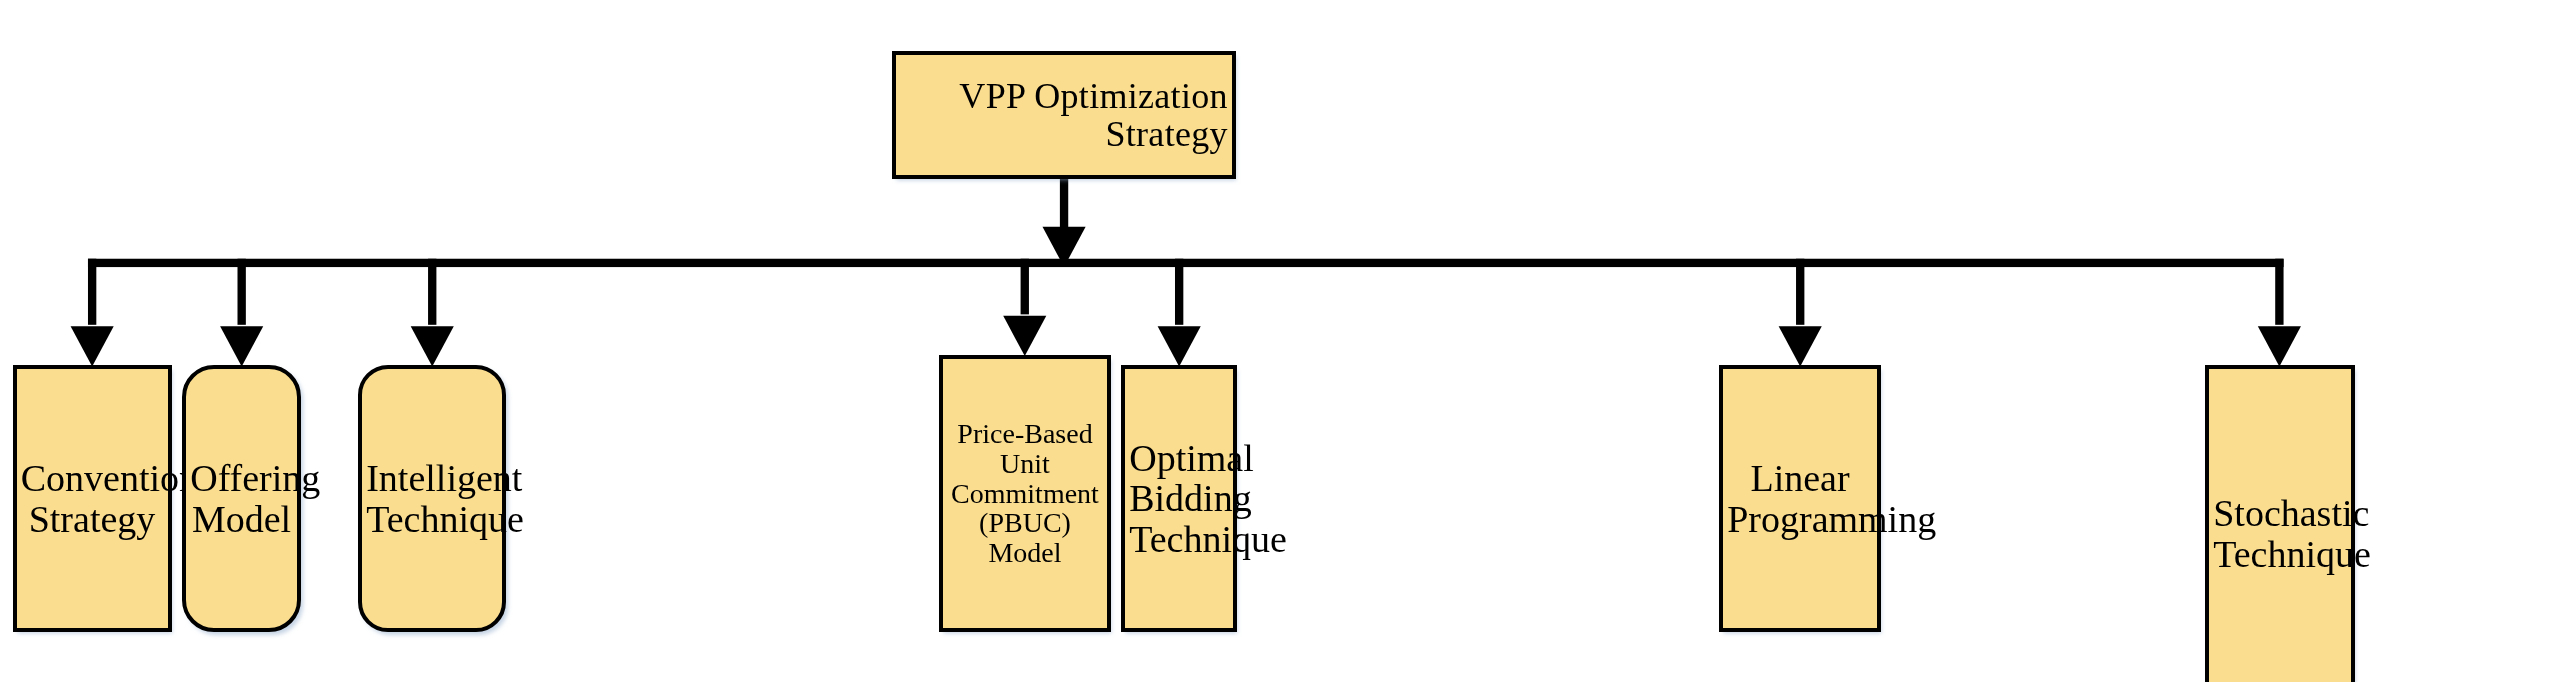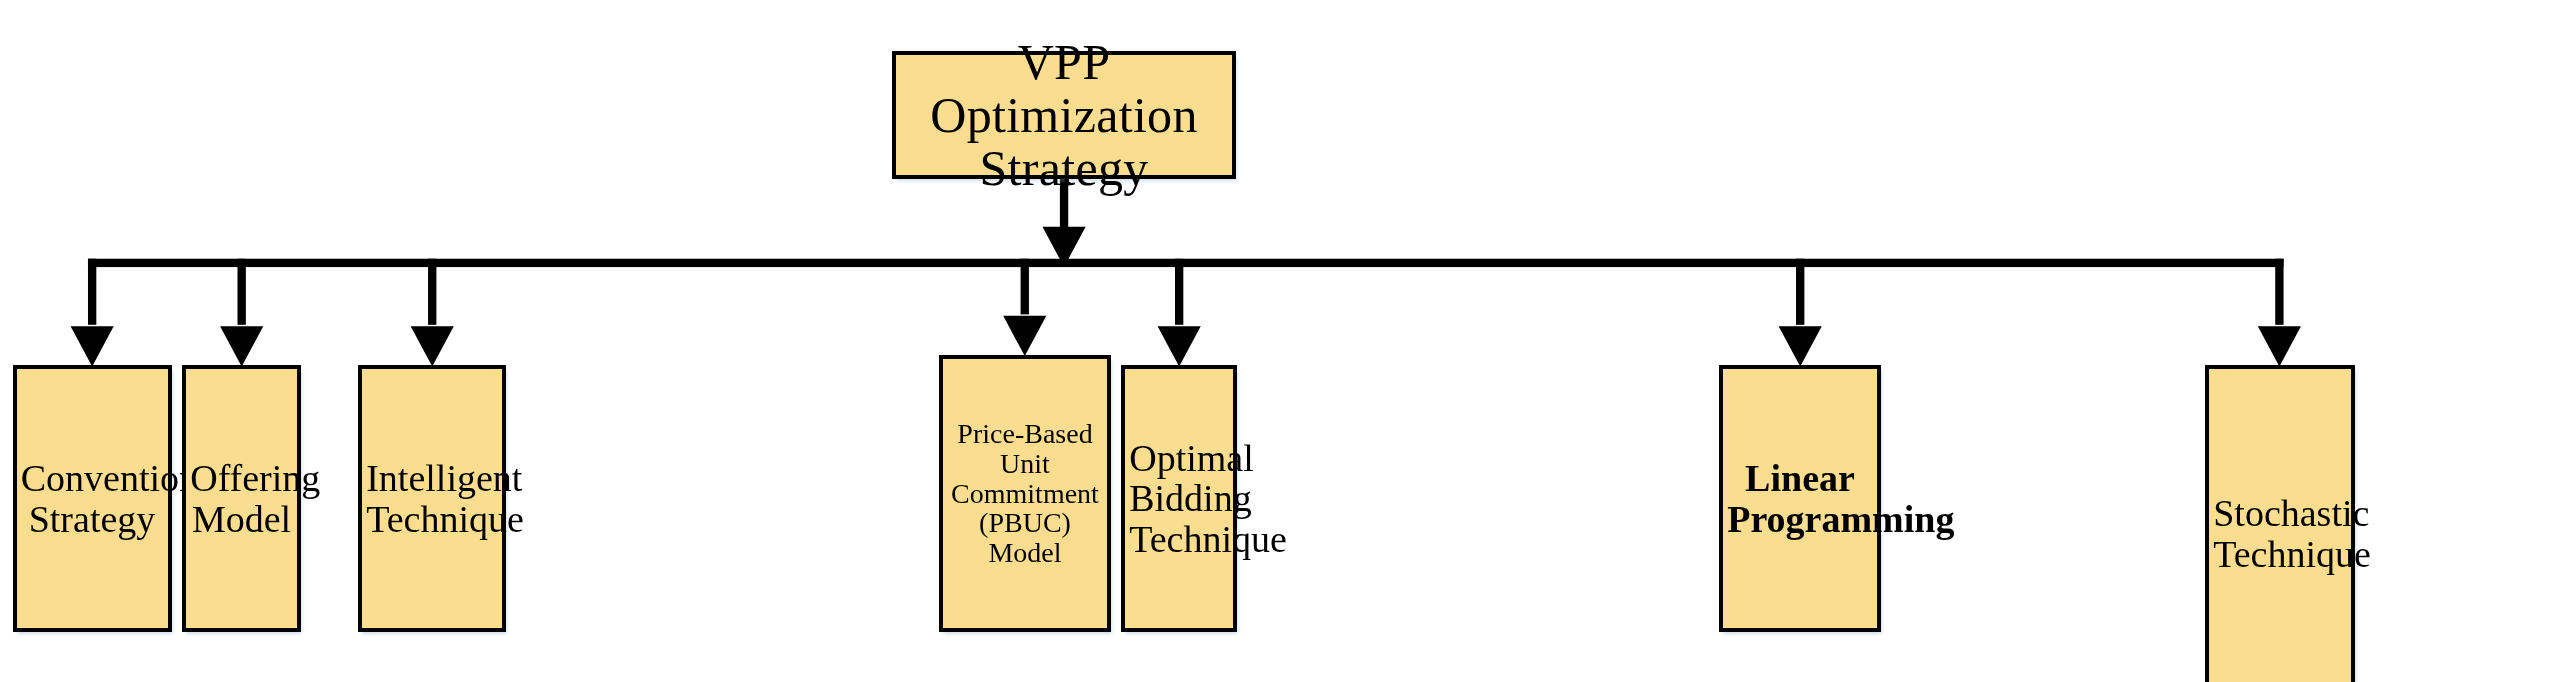--- a/index.html
+++ b/index.html
@@ -42,22 +42,23 @@
     z-index: 2;
   }
   .node-label {
     display: block;
     width: 100%;
     padding: 0 4.2px;
     box-sizing: border-box;
     white-space: pre-line;
   }
   #root-node {
-    font-size: 50px;
+    font-size: 36px;
     letter-spacing: 0.3px;
+    text-align: right;
   }
   .leaf-node {
     font-size: 38px;
   }
   .leaf-node.tight { font-size: 28px; }
 </style>
 </head>
 <body>
 
 <div id="diagram-root">
@@ -86,44 +87,44 @@
 
   <div class="node-box" id="root-node" style="left:892px; top:51px; width:344px; height:128px;">
     <span class="node-label">VPP Optimization Strategy</span>
   </div>
 
   <div class="node-box leaf-node" style="left:12.5px; top:365px; width:159px; height:267px;">
     <span class="node-label">Conventional
 Strategy</span>
   </div>
 
-  <div class="node-box leaf-node" style="left:182px; top:365px; width:119px; height:267px;">
+  <div class="node-box leaf-node" style="left:182px; top:365px; width:119px; height:267px;border-radius:32px;">
     <span class="node-label">Offering
 Model</span>
   </div>
 
-  <div class="node-box leaf-node" style="left:358px; top:365px; width:148px; height:267px;">
+  <div class="node-box leaf-node" style="left:358px; top:365px; width:148px; height:267px;border-radius:30px;">
     <span class="node-label">Intelligent
 Technique</span>
   </div>
 
   <div class="node-box leaf-node tight" style="top: 355px; width: 172px; height: 277px; left: 939px;">
     <span class="node-label">Price-Based
 Unit
 Commitment
 (PBUC) Model</span>
   </div>
 
   <div class="node-box leaf-node" style="left: 1121px; top: 365px; width: 116px; height: 267px;">
     <span class="node-label">Optimal
 Bidding
 Technique</span>
   </div>
 
-  <div class="node-box leaf-node" style="left: 1719px; top: 365px; width: 162px; height: 267px; font-weight: bold;">
+  <div class="node-box leaf-node" style="left: 1719px; top: 365px; width: 162px; height: 267px;">
     <span class="node-label">Linear
 Programming</span>
   </div>
 
   <div class="node-box leaf-node" style="left: 2205px; top: 365px; width: 150px; height: 337px;">
     <span class="node-label">Stochastic
 Technique</span>
   </div>
 
 </div>

